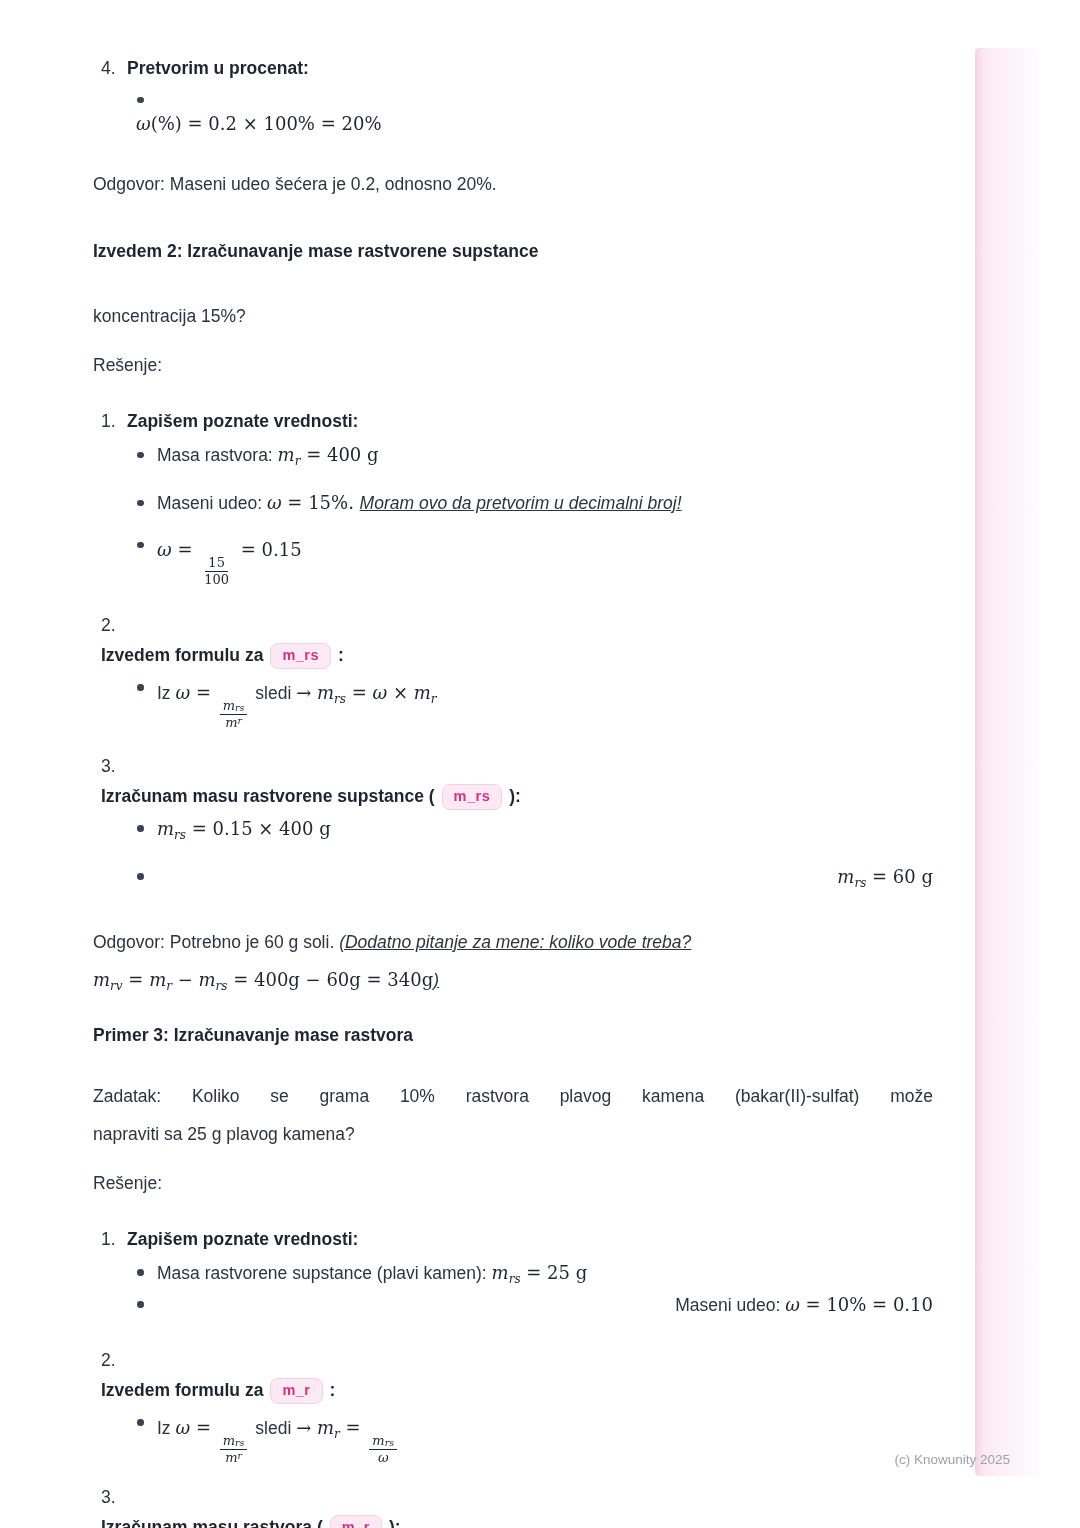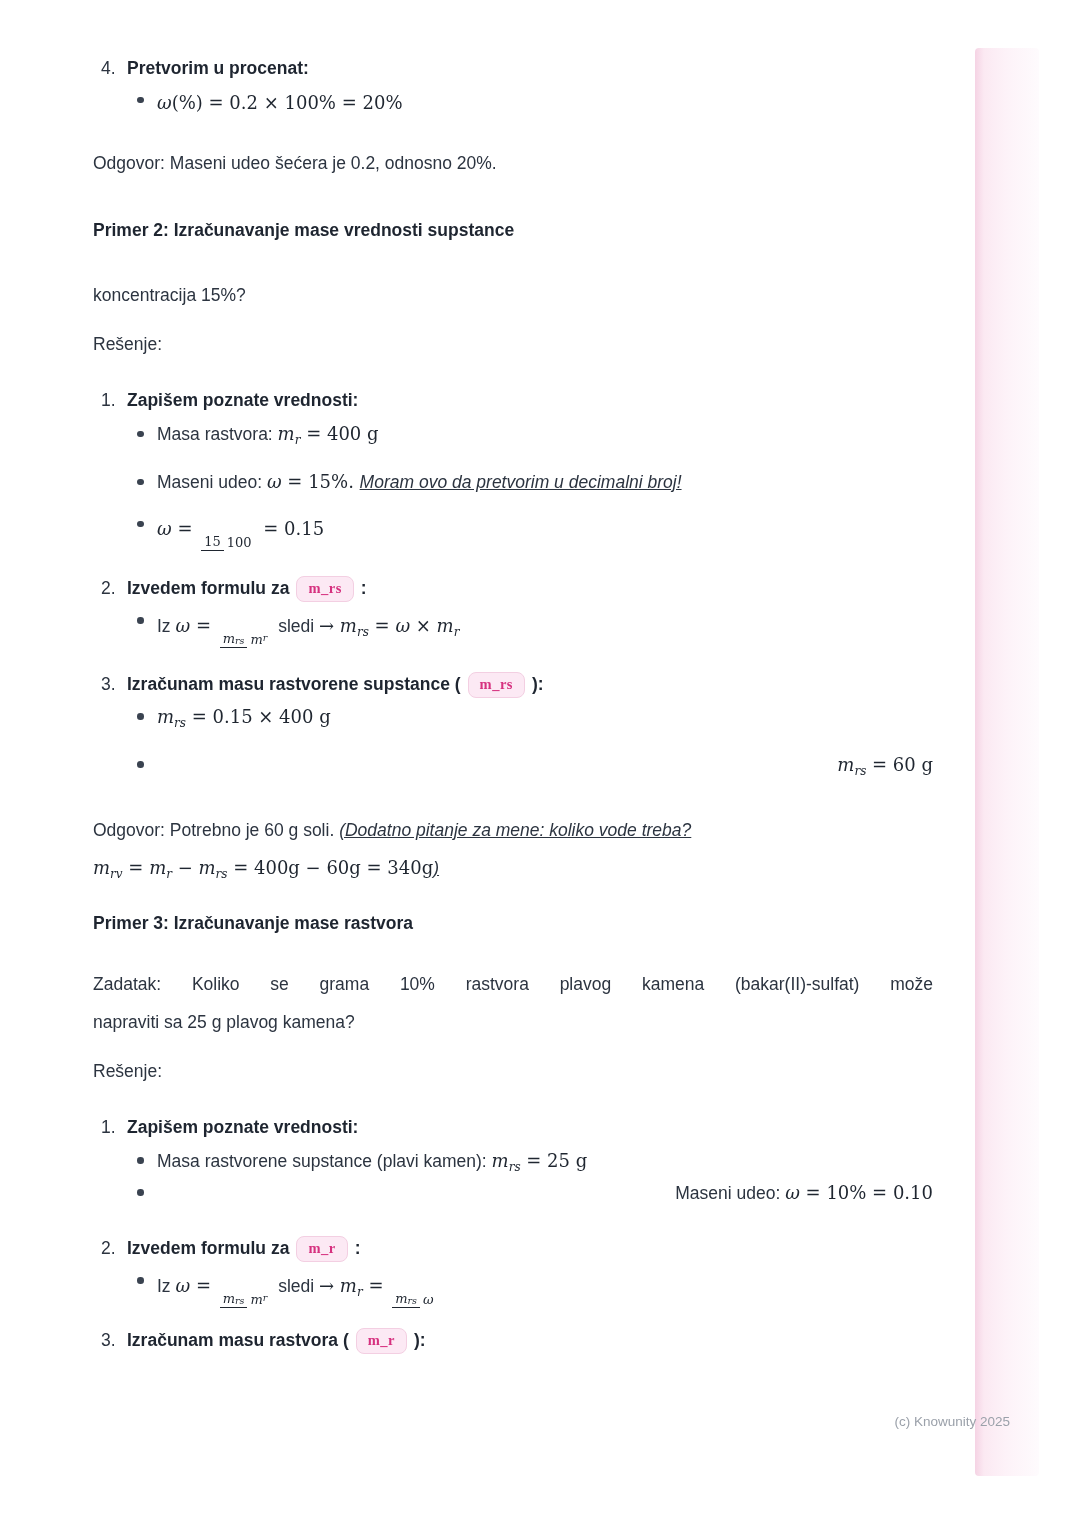--- a/index.html
+++ b/index.html
@@ -33,63 +33,63 @@
   .ilabel{}
   .inote{font-style:italic;text-decoration:underline;}
   .jline{display:block;width:100%;text-align:justify;text-align-last:justify;}
   
   .exhead{font-weight:700;color:var(--heading-text,#1e2530);line-height:24px;margin:0 0 34px 0;}
   
   .math{font-family:"DejaVu Serif",serif;color:var(--math-text,#1f2630);font-size:18px;}
   .mv{font-style:italic;}
   .mt{font-style:normal;}
   .msub{font-style:italic;font-size:12px;vertical-align:-4px;}
-  .frac{display:inline-flex;flex-direction:row;align-items:center;font-size:13px;line-height:1.15;vertical-align:-11px;margin:0 3px;}
+  .frac{display:inline-flex;flex-direction:column;align-items:center;font-size:13px;line-height:1.15;vertical-align:-11px;margin:0 3px;}
   .frac .fn{border-bottom:1.2px solid var(--math-text,#1f2630);padding:0 3px;display:flex;align-items:flex-end;justify-content:center;}
   .frac .fd{padding:1px 3px 0 3px;display:flex;align-items:flex-start;justify-content:center;}
   .frac .msub{font-size:9.5px;vertical-align:-2px;}
   
   .chip{
-    font-family:Liberation Serif, serif;font-size:14.5px;font-weight:700;
+    font-family:Liberation Sans, sans-serif;font-size:14.5px;font-weight:700;
     color:var(--chip-text,#d6317f);background:var(--chip-bg,#fce9f4);
     border:1px solid var(--chip-border,#f3cfe2);border-radius:8px;
     padding:3px 11px 4px 11px;margin:0 7px;display:inline-block;line-height:17px;
     vertical-align:1px;letter-spacing:0.5px;
   }
   .footer{
-    position:absolute;top:1414px;right:70px;
+    position:absolute;top:1452px;right:70px;
     color:var(--footer-text,#9ba1aa);font-size:13.5px;line-height:16px;z-index:2;
   }
   
   .mb8{margin-bottom:8px;}  .mb6{margin-bottom:6px;}
   .mb16{margin-bottom:16px;}.mb19{margin-bottom:2px;}
   .mb20{margin-bottom:20px;}.mb26{margin-bottom:26px;}
   .mb28{margin-bottom:28px;text-align:right;}.mb30{margin-bottom:30px;}
   .mb32{margin-bottom:32px;}
-  .lh30{line-height:30px;}
+  .lh30{line-height:30px;flex-direction:column;}
 </style>
 </head>
 <body>
 
 <div class="accent-bar"></div>
 
 <div class="content">
 
   <div class="nitem mb8">
     <span class="nnum">4.</span>
     <span class="ntitle">Pretvorim u procenat:</span>
   </div>
   <div class="bullet lh30 mb26">
     <span class="dot"></span>
     <span class="btext math"><span class="mv">ω</span><span class="mt">(%) = 0.2 × 100% = 20%</span></span>
   </div>
 
   <div class="para"><span class="ilabel">Odgovor:</span><span> Maseni udeo šećera je 0.2, odnosno 20%.</span></div>
 
-  <div class="exhead">Primer 2: Izračunavanje mase vrednosti supstance</div>
+  <div class="exhead">Izvedem 2: Izračunavanje mase rastvorene supstance</div>
 
   <div class="para two">
     <span>koncentracija 15%?</span>
   </div>
 
   <div class="para mb32" style="line-height:24px;"><span class="ilabel">Rešenje:</span></div>
 
   <div class="nitem">
     <span class="nnum">1.</span>
     <span class="ntitle">Zapišem poznate vrednosti:</span>

